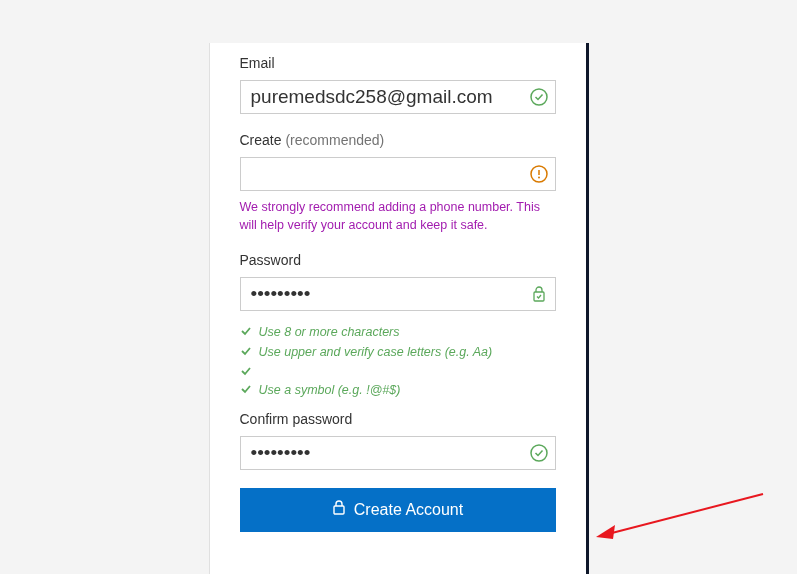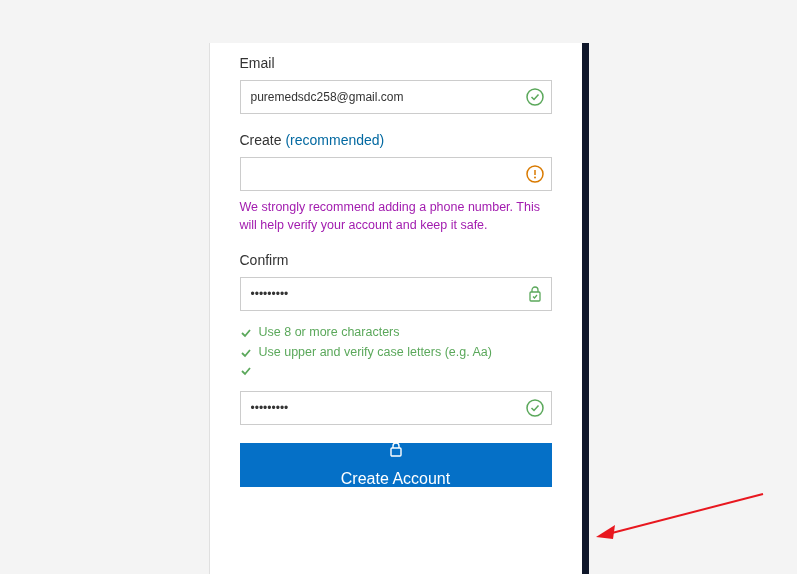--- a/index.html
+++ b/index.html
@@ -19,47 +19,47 @@
       height: 100%;
       display: flex;
       justify-content: center;
       background: #f4f4f4;
       padding-top: 43px;
     }
     .form-panel {
       width: 380px;
       background: #fff;
       border-left: 1px solid #e0e0e0;
-      border-right: 7px solid #0f172a;
+      border-right: 3px solid #0f172a;
       padding: 12px 30px 30px 30px;
     }
     .field-group {
       margin-bottom: 18px;
     }
     .field-label {
       font-size: 14px;
       color: #333;
       margin-bottom: 9px;
       display: block;
     }
     .label-secondary {
-      color: #0369a1;
+      color: #737373;
       margin-top: 6px;
     }
     .input-wrapper {
       position: relative;
       display: flex;
       align-items: center;
     }
     .text-input {
       width: 100%;
       height: 34px;
       border: 1px solid #ccc;
       padding: 6px 40px 6px 10px;
-      font-size: 12px;
+      font-size: 19px;
       color: #333;
       outline: none;
     }
     .input-status-icon {
       position: absolute;
       right: 8px;
       top: 50%;
       transform: translateY(-50%);
       width: 18px;
       height: 18px;
@@ -76,40 +76,40 @@
     .requirements-list {
       list-style: none;
       margin-top: 14px;
       margin-bottom: 14px;
     }
     .requirements-list li {
       font-size: 12.5px;
       color: #5ba85b;
       margin-bottom: 6px;
       display: flex;
-      align-items: flex-end;
+      align-items: flex-start;
+      font-style: italic;
     }
     .check-mark {
       margin-right: 7px;
       display: inline-flex;
     }
     .primary-button {
       width: 100%;
       height: 44px;
       background: #0570c7;
       color: #fff;
       border: none;
       font-size: 16px;
       cursor: pointer;
       display: flex;
       align-items: center;
       justify-content: center;
       gap: 8px;
       margin-top: 18px;
-      flex-direction: column;
     }
     .arrow-annotation {
       position: absolute;
       left: 593px;
       top: 489px;
       pointer-events: none;
     }
   </style>
 </head>
 <body>
@@ -141,21 +141,21 @@
             <circle cx="9" cy="9" r="8" fill="none" stroke="#d97a00" stroke-width="1.5"></circle>
             <line x1="9" y1="5" x2="9" y2="10" stroke="#d97a00" stroke-width="1.5"></line>
             <circle cx="9" cy="12.5" r="1" fill="#d97a00"></circle>
           </svg>
         </span>
       </div>
       <div class="help-text">We strongly recommend adding a phone number. This will help verify your account and keep it safe.</div>
     </div>
 
     <div class="field-group" style="margin-bottom:0;">
-      <label class="field-label">Confirm</label>
+      <label class="field-label">Password</label>
       <div class="input-wrapper">
         <input type="text" class="text-input" value="•••••••••" style="">
         <span class="input-status-icon">
           <svg width="16" height="18" viewBox="0 0 16 18">
             <path d="M5 7 V5 a3 3 0 0 1 6 0 V7" fill="none" stroke="#5ba85b" stroke-width="1.3"></path>
             <rect x="3" y="7" width="10" height="9" rx="1" fill="none" stroke="#5ba85b" stroke-width="1.3"></rect>
             <path d="M6 11.5 L7.5 13 L10 10" fill="none" stroke="#5ba85b" stroke-width="1.3"></path>
           </svg>
         </span>
       </div>
@@ -176,24 +176,33 @@
           </span>
           <span>Use upper and verify case letters (e.g. Aa)</span>
         </li>
         <li>
           <span class="check-mark">
             <svg width="12" height="12" viewBox="0 0 12 12">
                 <path d="M2 6 L5 9 L10 3" fill="none" stroke="#5ba85b" stroke-width="1.8"></path>
               </svg>
           </span>
         </li>
+        <li>
+          <span class="check-mark">
+            <svg width="12" height="12" viewBox="0 0 12 12">
+                <path d="M2 6 L5 9 L10 3" fill="none" stroke="#5ba85b" stroke-width="1.8"></path>
+              </svg>
+          </span>
+          <span>Use a symbol (e.g. !@#$)</span>
+        </li>
       </ul>
     </div>
 
     <div class="field-group">
+      <label class="field-label">Confirm password</label>
       <div class="input-wrapper">
         <input type="text" class="text-input" value="•••••••••" style="">
         <span class="input-status-icon">
           <svg width="18" height="18" viewBox="0 0 18 18">
             <circle cx="9" cy="9" r="8" fill="none" stroke="#5ba85b" stroke-width="1.5"></circle>
             <path d="M5.5 9 L8 11.5 L12.5 6.5" fill="none" stroke="#5ba85b" stroke-width="1.5"></path>
           </svg>
         </span>
       </div>
     </div>

